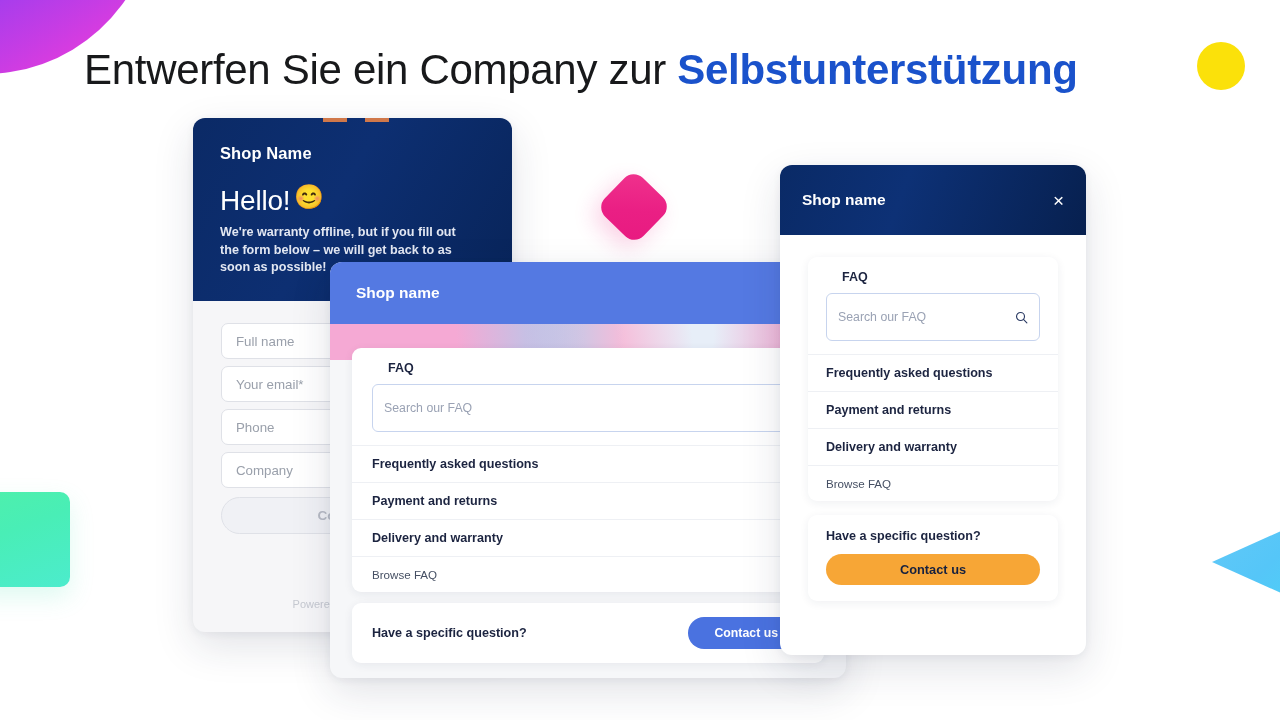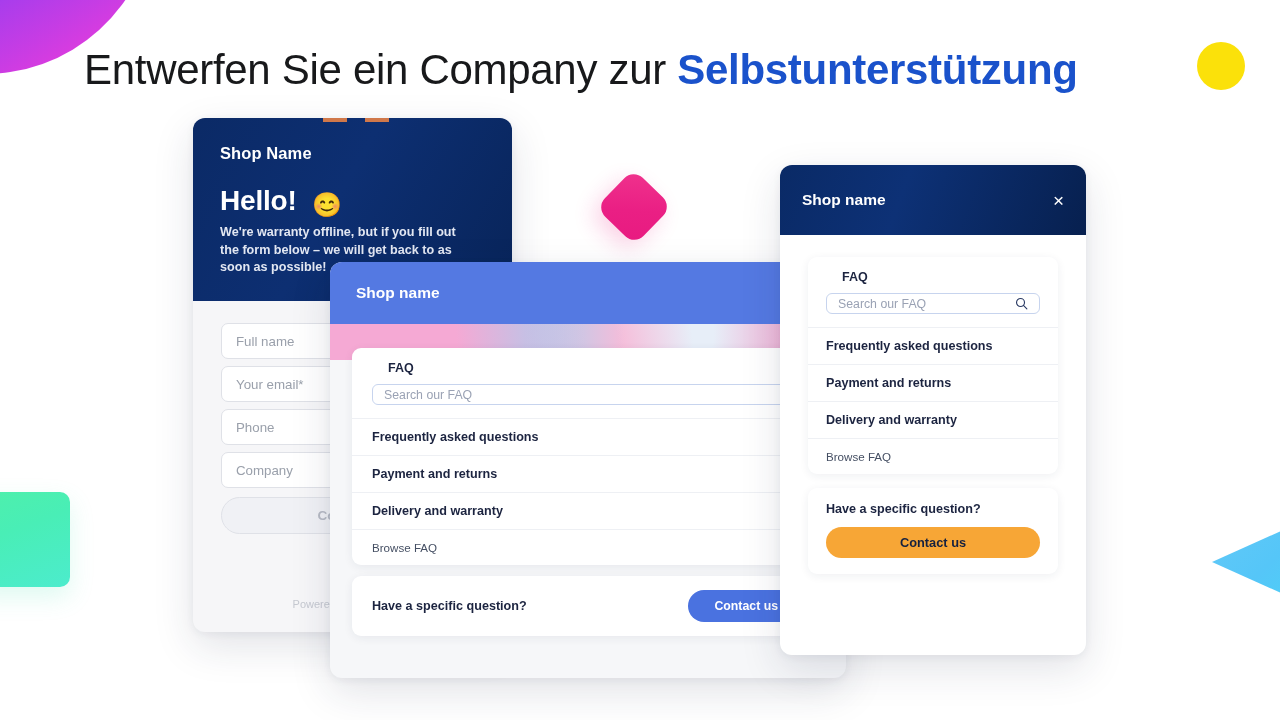--- a/index.html
+++ b/index.html
@@ -89,22 +89,22 @@
   #card-offline .hdr .orange-bits { position:absolute; top:0; left:0; right:0; height:4px; }
   #card-offline .hdr .orange-bits i {
     position:absolute; top:0; height:4px; background:#d0784a; display:block;
   }
   #card-offline .hdr .orange-bits i.a { left:130px; width:24px; }
   #card-offline .hdr .orange-bits i.b { left:172px; width:24px; }
   #shop-name-dark {
     color:#ffffff; font-size:16.5px; font-weight:600; letter-spacing:.1px;
   }
   #offline-hello {
-    color:#ffffff; font-size:28px; font-weight:700; margin-top:22px;
-    display:flex; align-items:flex-end; gap:16px; letter-spacing:-.2px;
+    color:#ffffff; font-size:28px; font-weight:400; margin-top:22px;
+    display:flex; align-items:flex-start; gap:4px; letter-spacing:-.2px;
   }
   #offline-hello .emoji { font-size:24px; line-height:1; }
   #offline-sub {
     color:#e2e7f2; font-size:12.6px; line-height:17.5px; font-weight:600;
     margin-top:7px; width:254px;
   }
   #offline-form { padding:22px 28px 0 28px; }
   .field {
     height:36px; border:1px solid #dfe1e7; border-radius:7px; background:#ffffff;
     display:flex; align-items:center; padding:0 14px; margin-bottom:7px;
@@ -143,21 +143,21 @@
       linear-gradient(100deg,#f3b7d8 0%,#cfe0f2 22%,#f5c3dd 45%,#eef3fa 62%,#f1acd2 82%,#cfe6f6 100%);
   }
   .panel {
     background:#ffffff; border-radius:9px;
     box-shadow:0 2px 10px rgba(35,45,70,.07);
   }
   #faq-wide-panel { margin:-12px 22px 0 22px; }
   #faq-wide-panel .phead { padding:13px 20px 0 20px; }
   .faq-label { font-size:12.5px; font-weight:700; color:#1c2440;padding-left:16px; }
   .search-box {
-    margin:9px 0 13px 0; height:21px; border:1px solid #c7d4ee; border-radius:6px;
+    margin:9px 0 13px 0; height:48px; border:1px solid #c7d4ee; border-radius:6px;
     display:flex; align-items:center; padding:0 11px; color:#9aa2b4; font-size:12.3px;
     justify-content:space-between;
   }
   .faq-row {
     padding:11px 20px; border-top:1px solid #eef0f4;
     font-size:12.6px; font-weight:700; color:#1c2440;
   }
   .faq-row.browse { font-weight:400; font-size:11.6px; color:#454f63; }
   #faq-wide-cta {
     margin:11px 22px 0 22px; padding:14px 20px;

